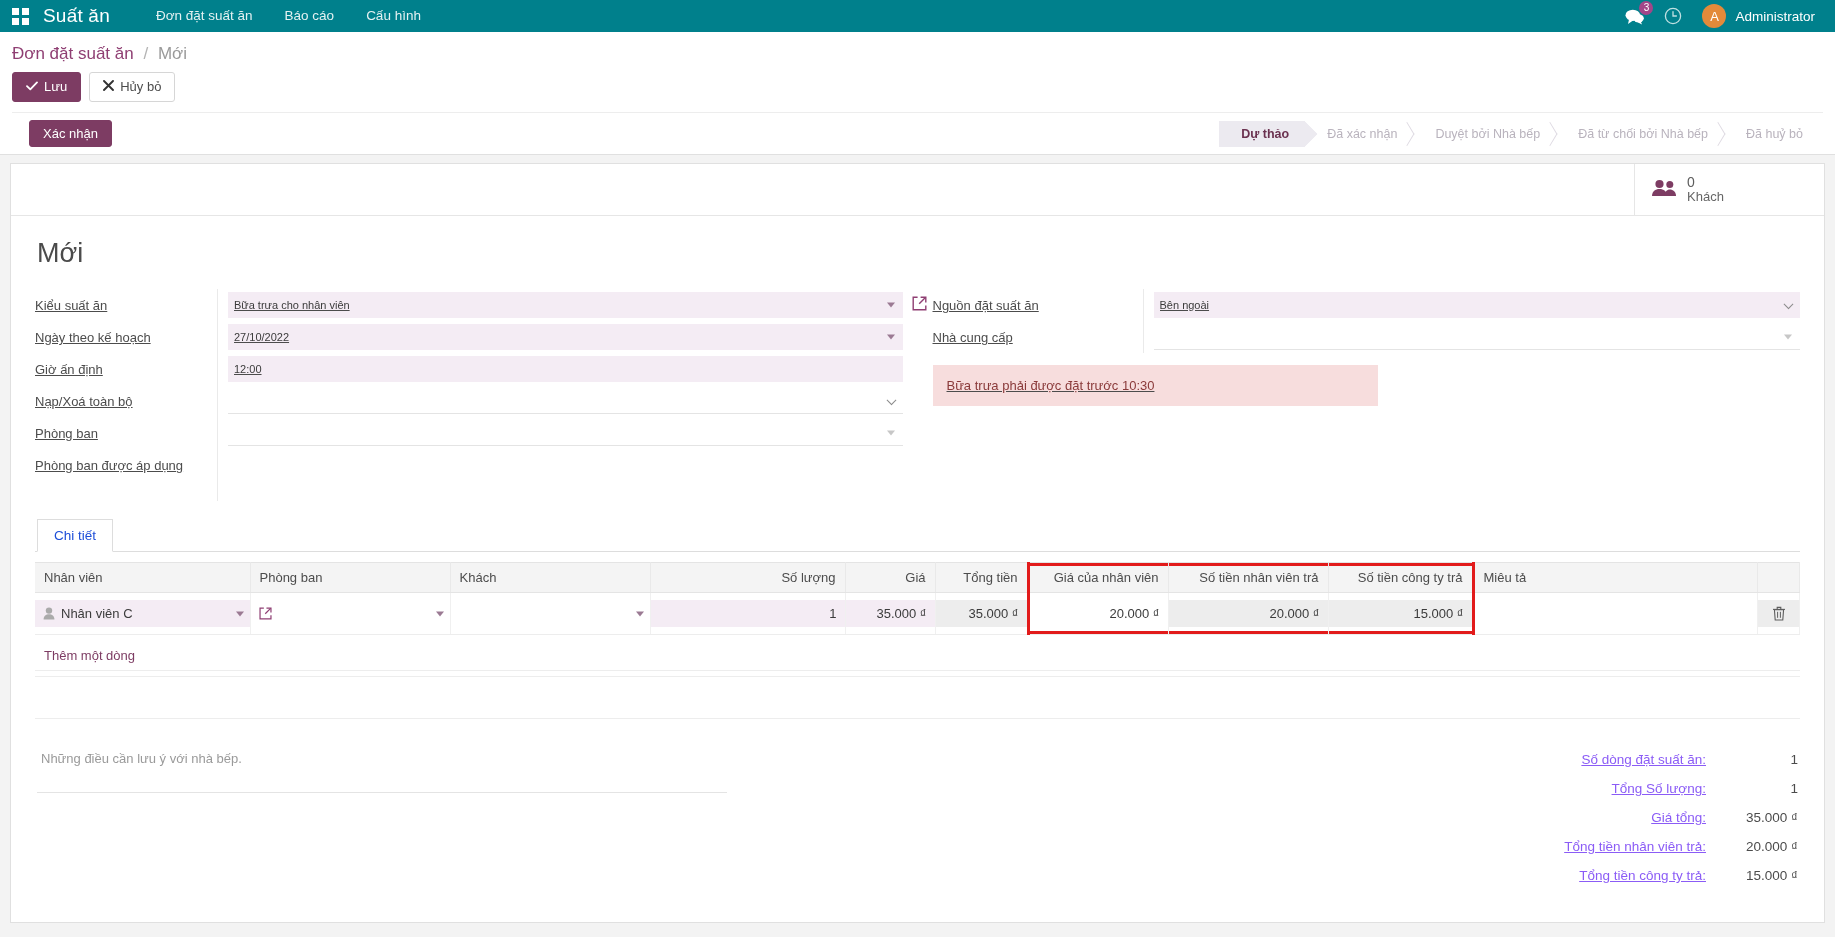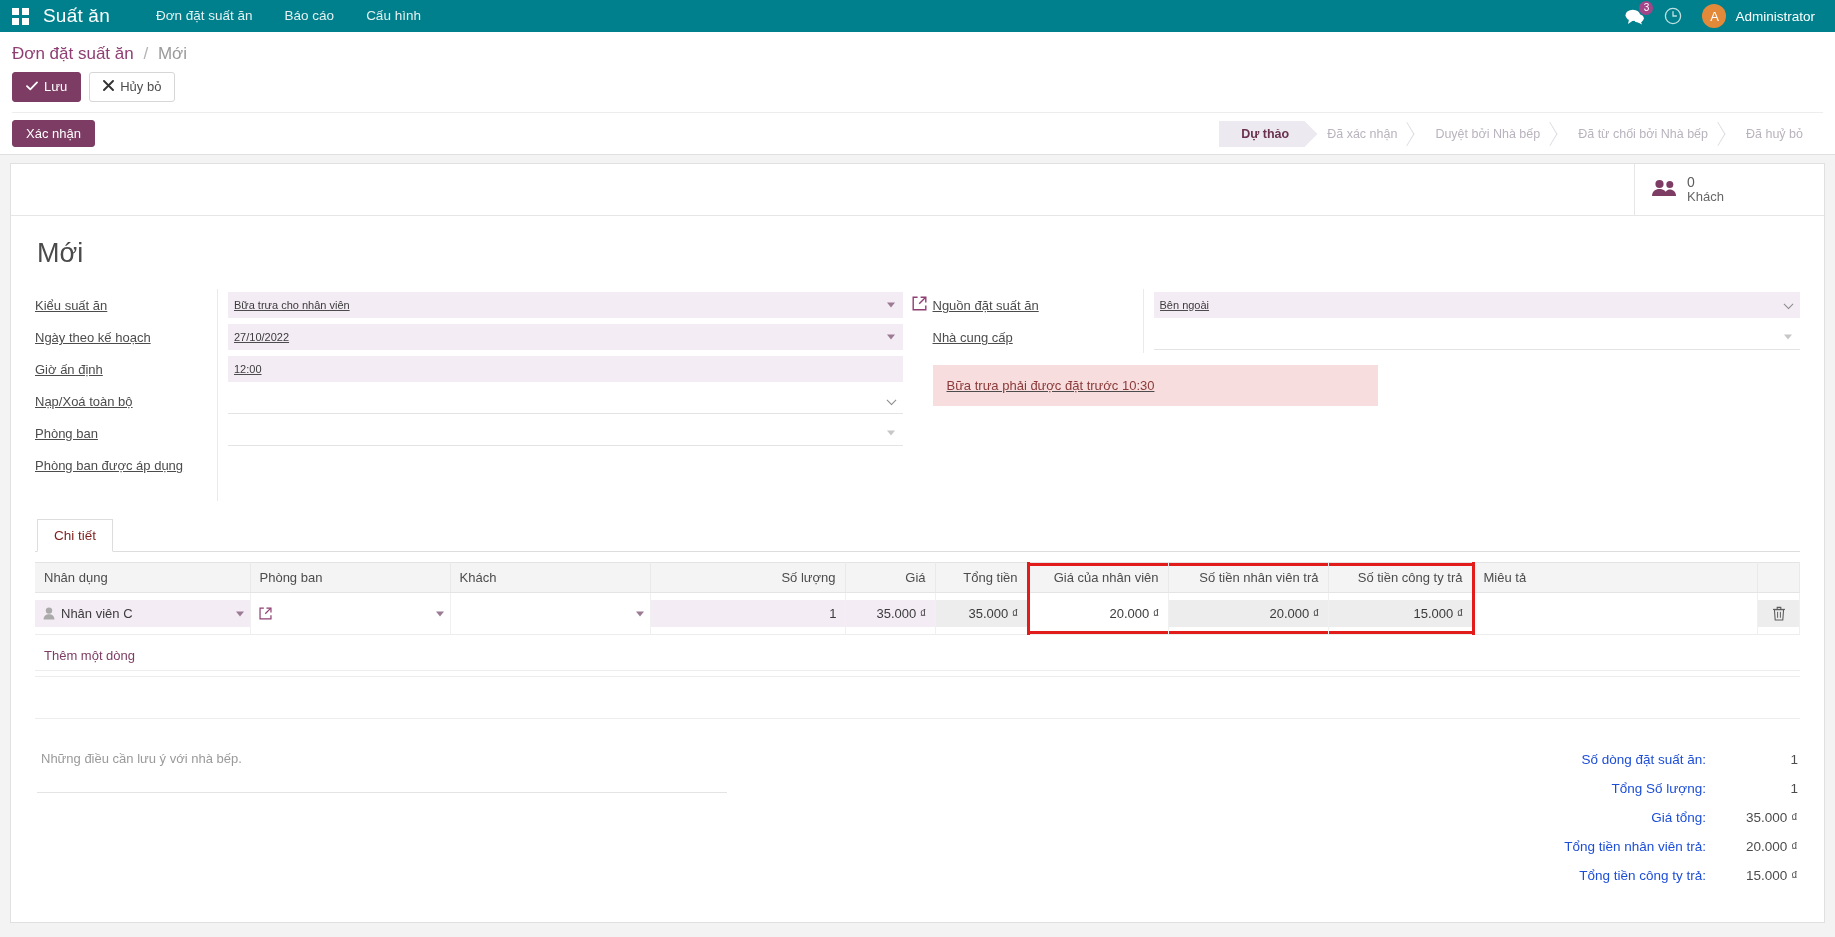--- a/index.html
+++ b/index.html
@@ -115,21 +115,21 @@
   .statusbar-row {
     display: flex;
     align-items: center;
     border-top: 1px solid #ededed;
     padding: 7px 0 7px 0;
     background: #ffffff;
   }
   .btn-confirm {
     background: #7d3c63; color: #fff; border: 1px solid #7d3c63;
     font-size: 13px; padding: 5px 13px; border-radius: 3px; cursor: pointer;
-    margin-left: 0;
+    margin-left: 17px;
   }
   .statusbar {
     margin-left: auto;
     display: flex;
     align-items: stretch;
     height: 26px;
     padding-right: 4px;
   }
   .st-item {
     position: relative;
@@ -296,21 +296,21 @@
   
   .notebook { margin: 18px 0 0 0; }
   .nb-tabs {
     display: flex;
     border-bottom: 1px solid #dddddd;
     padding-left: 2px;
   }
   .nb-tab {
     padding: 8px 16px;
     font-size: 13.5px;
-    color: #7f1d1d;
+    color: #1d4ed8;
     border: 1px solid #dddddd;
     border-bottom: 1px solid #ffffff;
     background: #ffffff;
     margin-bottom: -1px;
     cursor: pointer;
   }
 
   
   .o2m { margin-top: 10px; }
   table.o2m-table {
@@ -387,21 +387,21 @@
     min-height: 48px;
   }
   .totals { margin-left: auto; width: 420px; }
   .trow {
     display: flex;
     justify-content: flex-end;
     align-items: baseline;
     padding: 7px 0;
     font-size: 13.5px;
   }
-  .tlabel { color: #1d4ed8; text-align: right; }
+  .tlabel { color: #8b5cf6; text-align: right; text-decoration: underline; }
   .tval { width: 92px; text-align: right; color: #4c4c4c; }
 </style>
 </head>
 <body>
 
 <div class="navbar">
   <div class="apps-grid">
     <span></span>
       <span></span>
       <span></span>
@@ -594,21 +594,21 @@
 
       <div class="notebook">
         <div class="nb-tabs">
           <div class="nb-tab">Chi tiết</div>
         </div>
 
         <div class="o2m">
           <table class="o2m-table">
             <thead>
               <tr>
-                <th style="width:215px;">Nhân dụng</th>
+                <th style="width:215px;">Nhân viên</th>
                 <th style="width:200px;">Phòng ban</th>
                 <th style="width:200px;">Khách</th>
                 <th class="num" style="width:195px;">Số lượng</th>
                 <th class="num" style="width:90px;">Giá</th>
                 <th class="num" style="width:93px;">Tổng tiền</th>
                 <th class="num hl-left hl-top" style="width:140px;">Giá của nhân viên</th>
                 <th class="num hl-top" style="width:160px;">Số tiền nhân viên trả</th>
                 <th class="num hl-top hl-right" style="width:145px;">Số tiền công ty trả</th>
                 <th style="width:auto;">Miêu tả</th>
                 <th style="width:42px;"></th>

